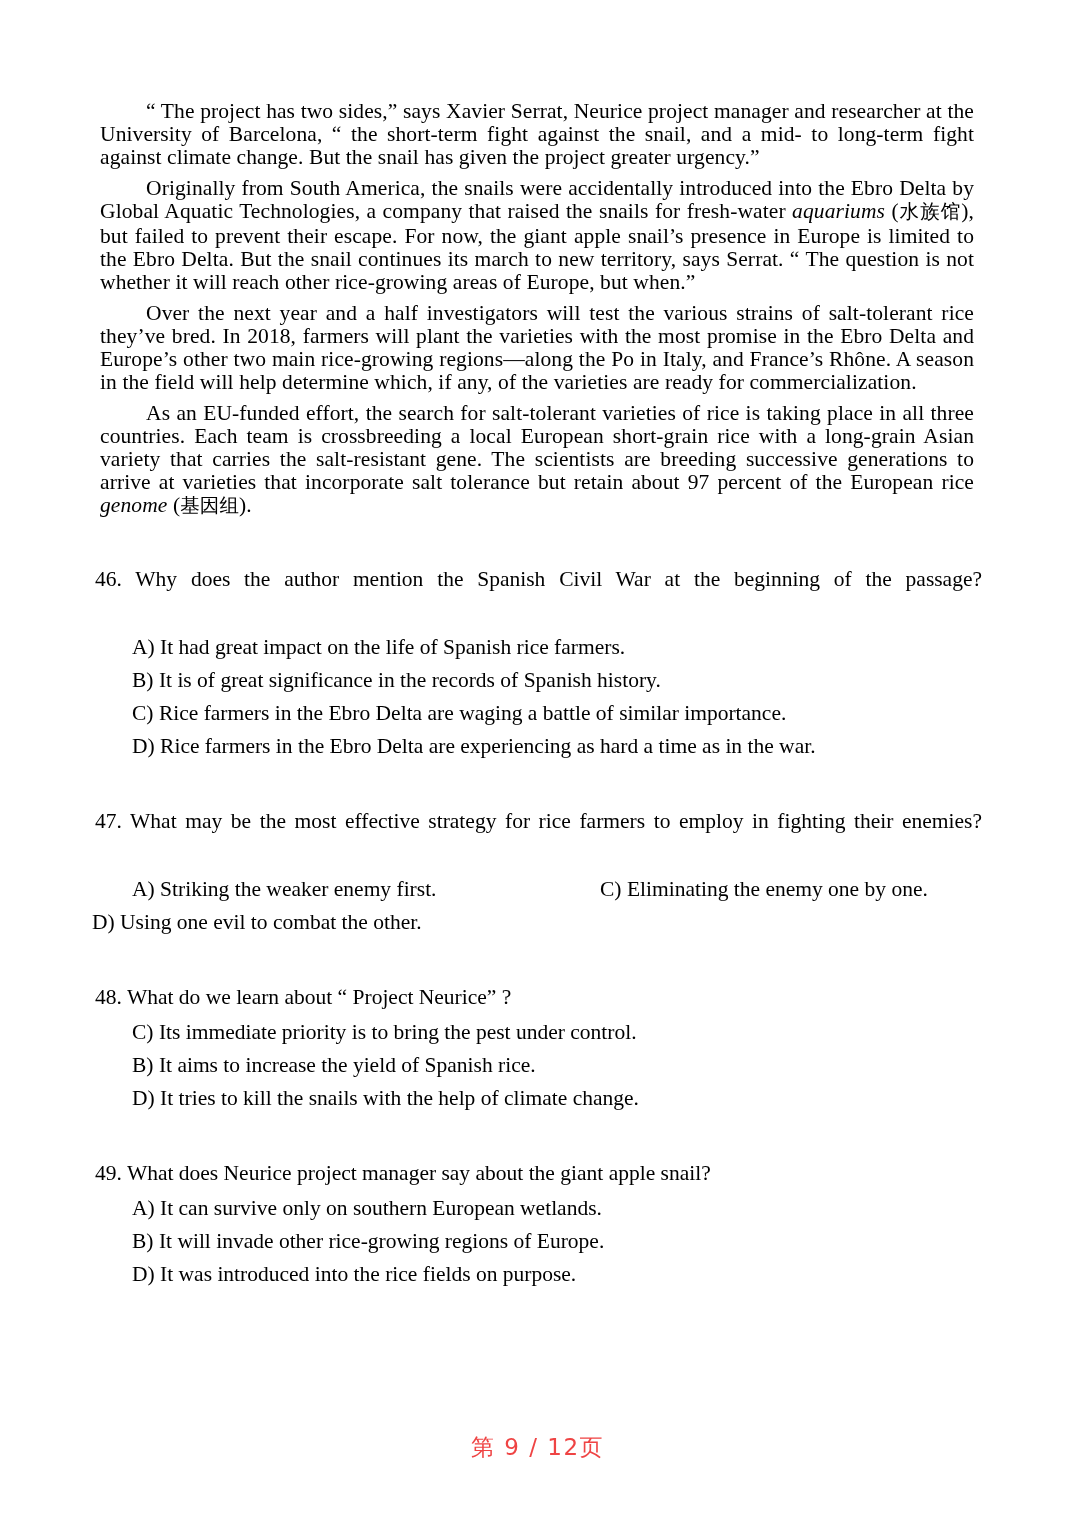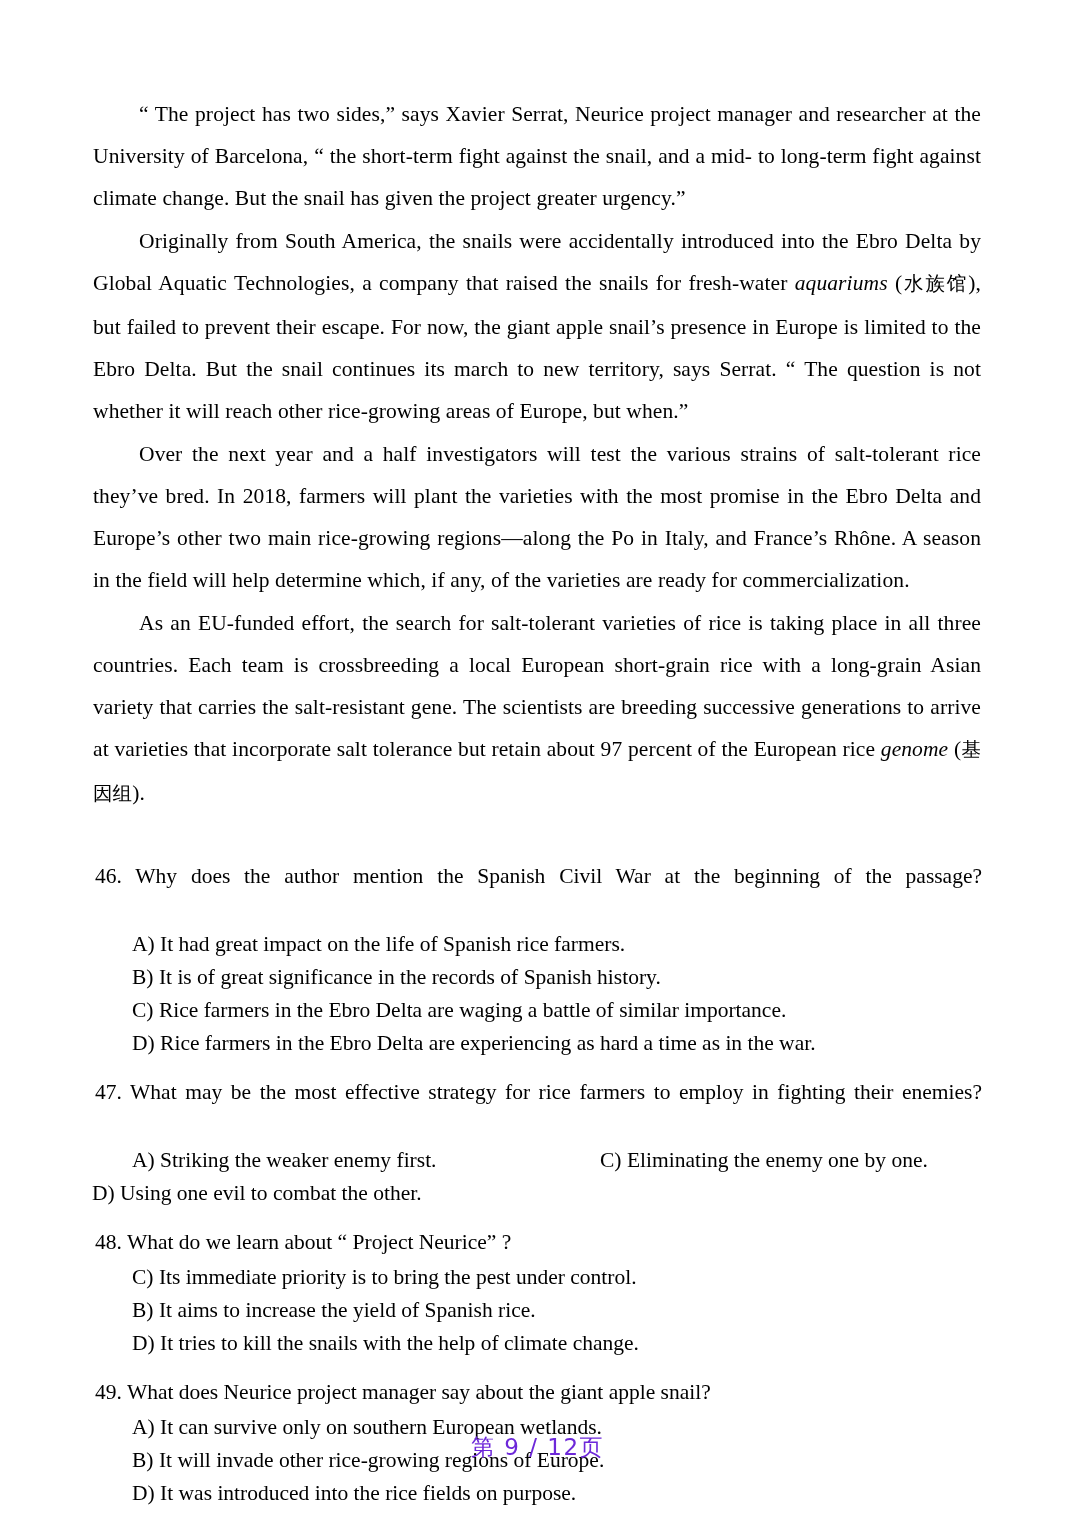--- a/index.html
+++ b/index.html
@@ -29,42 +29,42 @@
     position: absolute;
     left: 92px;
     top: 92px;
     width: 890px;
   }
 
   
   .passage { }
 
   .para {
-    margin: 1px;
+    margin: 8px;
     text-align: justify;
     text-justify: inter-word;
     text-indent: 46px;
     font-size: 21.5px;
-    line-height: 42px;
+    line-height: 23px;
     letter-spacing: 0.1px;
     hyphens: none;
   }
 
   .para .it {
     font-style: italic;
   }
   .para .cn {
     font-family: Liberation Mono, monospace;
     font-style: normal;
     font-size: 19.5px;
   }
 
   
   .q-block {
-    margin-top: 16px;
+    margin-top: 42px;
   }
   .q-block.first {
     margin-top: 44px;
   }
 
   .q-stem {
     font-size: 21.5px;
     line-height: 33px;
     text-align: justify;
     text-justify: inter-word;
@@ -115,21 +115,21 @@
   
   .footer {
     position: absolute;
     left: 0;
     top: 1432px;
     width: 1075px;
     text-align: center;
     font-family: "DejaVu Sans", "Liberation Sans", sans-serif;
     font-size: 23px;
     letter-spacing: 1.5px;
-    color: #6d28d9;
+    color: #ef4444;
   }
 </style>
 </head>
 <body>
 
 <div class="page">
 
   <div class="content">
 
     <div class="passage">

